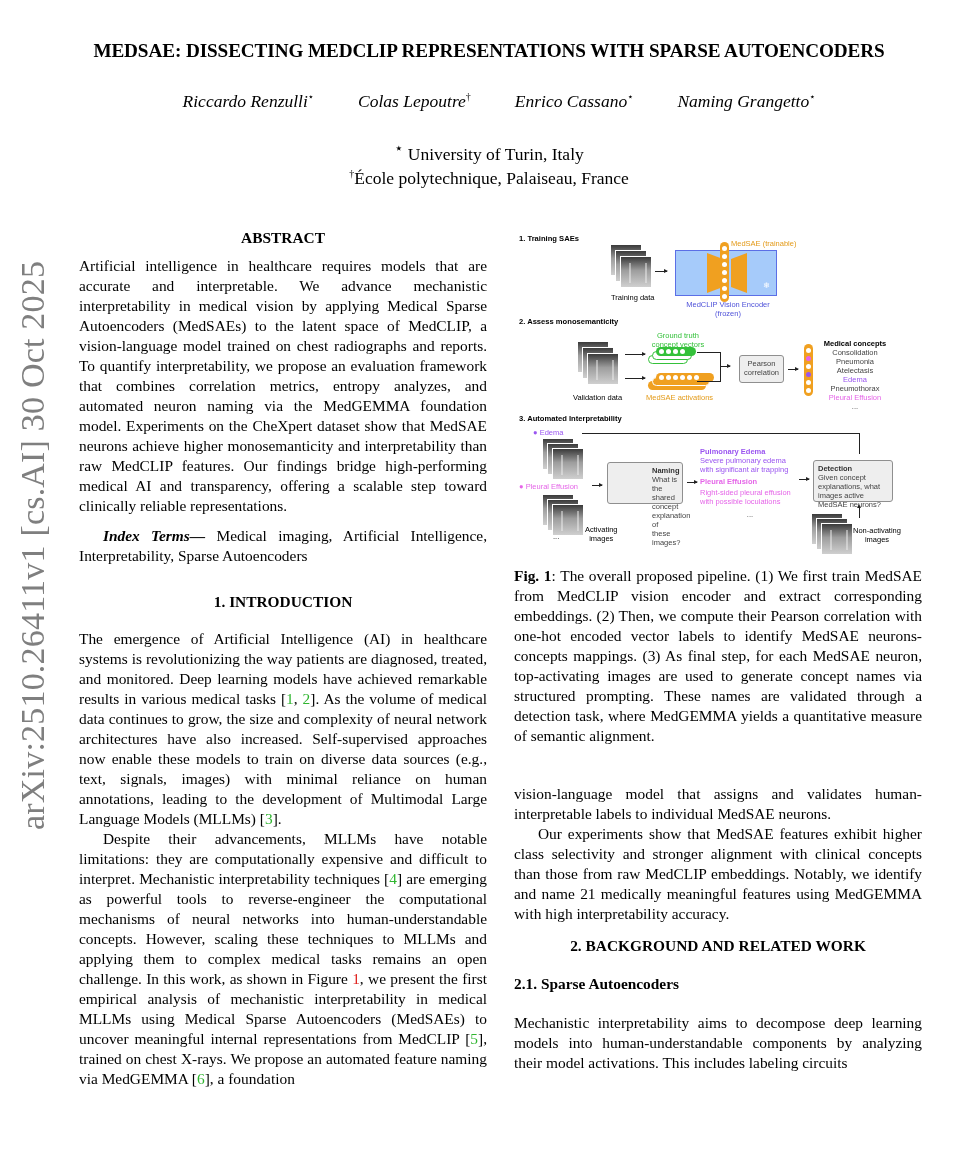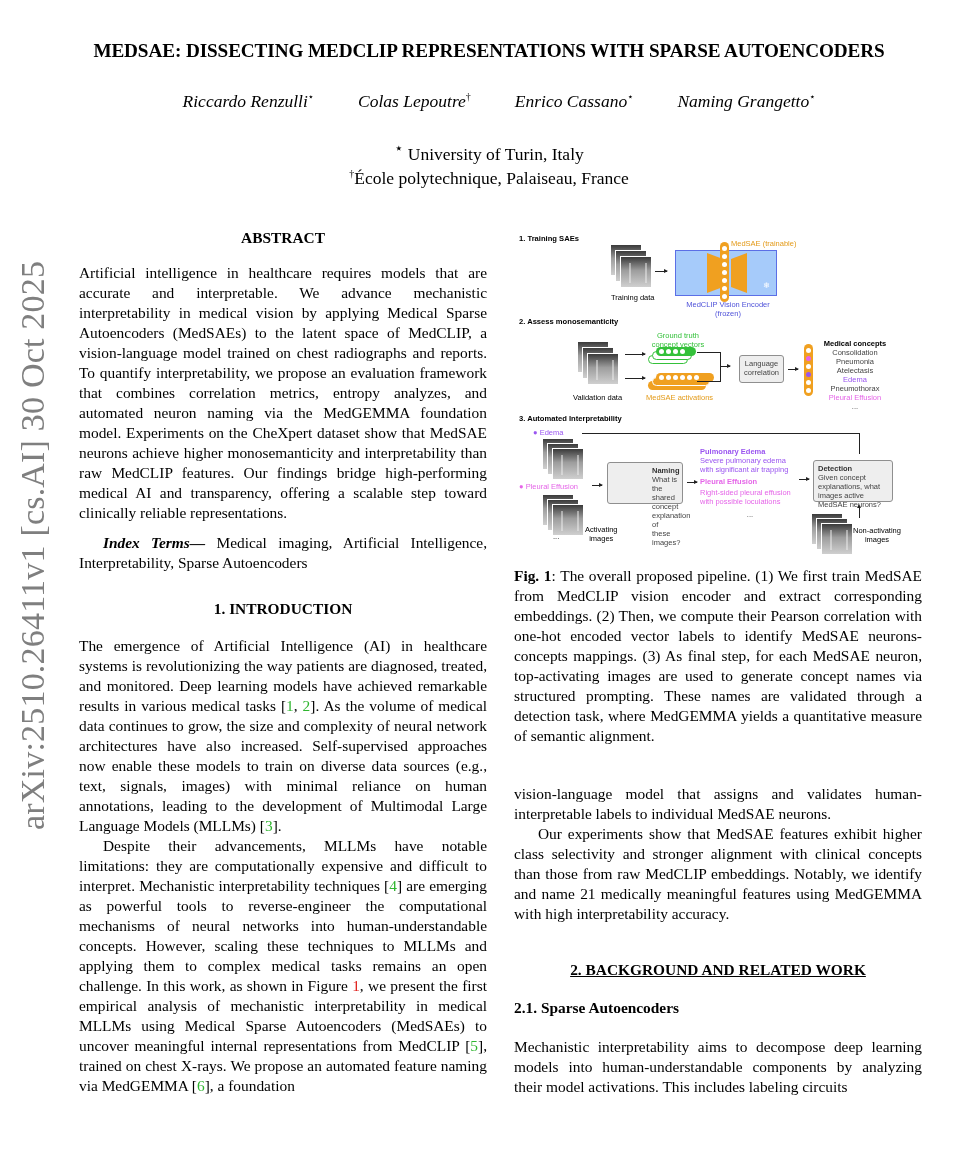--- a/index.html
+++ b/index.html
@@ -49,21 +49,21 @@
   <span><span>Riccardo Renzulli</span><sup>⋆</sup></span>
   <span><span>Colas Lepoutre</span><sup>†</sup></span>
   <span><span>Enrico Cassano</span><sup>⋆</sup></span>
   <span><span>Naming Grangetto</span><sup>⋆</sup></span>
 </div>
 
 <div class="affil" style="top:136px"><sup>⋆</sup><span> University of Turin, Italy</span></div>
 <div class="affil" style="top:161px"><sup style="font-size:10px">†</sup><span>École polytechnique, Palaiseau, France</span></div>
 
 <div class="col" style="left:79px;top:228px;">
-  <p class="sec" style="margin-bottom:15px;">ABSTRACT</p>
+  <p class="sec" style="margin-bottom:8px;">ABSTRACT</p>
   <p>Artificial intelligence in healthcare requires models that are accurate and interpretable.  We advance mechanistic interpretability in medical vision by applying Medical Sparse Autoencoders (MedSAEs) to the latent space of MedCLIP, a vision-language model trained on chest radiographs and reports. To quantify interpretability, we propose an evaluation framework that combines correlation metrics, entropy analyzes, and automated neuron naming via the MedGEMMA foundation model.  Experiments on the CheXpert dataset show that MedSAE neurons achieve higher monosemanticity and interpretability than raw MedCLIP features. Our findings bridge high-performing medical AI and transparency, offering a scalable step toward clinically reliable representations.</p>
   <p class="indent" style="margin-top:10px;"><b><i>Index Terms—</i></b><span> Medical imaging, Artificial Intelligence, Interpretability, Sparse Autoencoders</span></p>
   <p class="sec" style="margin-top:26px;margin-bottom:17px;">1.  INTRODUCTION</p>
   <p><span>The emergence of Artificial Intelligence (AI) in healthcare systems is revolutionizing the way patients are diagnosed, treated, and monitored. Deep learning models have achieved remarkable results in various medical tasks [</span><a class="cite">1</a><span>, </span><a class="cite">2</a><span>]. As the volume of medical data continues to grow, the size and complexity of neural network architectures have also increased. Self-supervised approaches now enable these models to train on diverse data sources (e.g., text, signals, images) with minimal reliance on human annotations, leading to the development of Multimodal Large Language Models (MLLMs) [</span><a class="cite">3</a><span>].</span></p>
   <p class="indent"><span>Despite their advancements, MLLMs have notable limitations: they are computationally expensive and difficult to interpret. Mechanistic interpretability techniques [</span><a class="cite">4</a><span>] are emerging as powerful tools to reverse-engineer the computational mechanisms of neural networks into human-understandable concepts. However, scaling these techniques to MLLMs and applying them to complex medical tasks remains an open challenge.  In this work, as shown in Figure </span><a class="figref">1</a><span>, we present the first empirical analysis of mechanistic interpretability in medical MLLMs using Medical Sparse Autoencoders (MedSAEs) to uncover meaningful internal representations from MedCLIP [</span><a class="cite">5</a><span>], trained on chest X-rays.  We propose an automated feature naming via MedGEMMA [</span><a class="cite">6</a><span>], a foundation</span></p>
 </div>
 
 <div class="fig">
 
   <div class="abs stage" style="left:4px;top:4px;">1. Training SAEs</div>
@@ -118,21 +118,21 @@
       <span class="dot"></span>
       <span class="dot"></span>
       <span class="dot"></span>
       <span class="dot"></span>
       <span class="dot"></span>
     </div>
   <div class="abs orange" style="left:131px;top:163px;">MedSAE activations</div>
   <div class="abs" style="left:182px;top:122px;width:23px;height:28px;border-top:1px solid #222;border-right:1px solid #222;border-bottom:1px solid #222;"></div>
   <div class="arrow" style="left:205px;top:136px;width:10px;"></div>
   <div class="box" style="left:224px;top:125px;width:45px;height:28px;text-align:center;">
-      <div>Language</div>
+      <div>Pearson</div>
       <div>correlation</div>
     </div>
   <div class="arrow" style="left:273px;top:139px;width:10px;"></div>
   <div class="neuron-bar" style="left:289px;top:114px;height:52px;">
     <span class="dot"></span>
       <span class="dot" style="background:#e565e8"></span>
       <span class="dot"></span>
       <span class="dot" style="background:#9a55f0"></span>
       <span class="dot"></span>
       <span class="dot"></span>
@@ -192,16 +192,16 @@
     </div>
 </div>
 
 <div class="col" style="left:514px;top:566px;">
   <p><b>Fig. 1</b><span>: The overall proposed pipeline. (1) We first train MedSAE from MedCLIP vision encoder and extract corresponding embeddings. (2) Then, we compute their Pearson correlation with one-hot encoded vector labels to identify MedSAE neurons-concepts mappings. (3) As final step, for each MedSAE neuron, top-activating images are used to generate concept names via structured prompting.  These names are validated through a detection task, where MedGEMMA yields a quantitative measure of semantic alignment.</span></p>
 </div>
 
 <div class="col" style="left:514px;top:784px;">
   <p>vision-language model that assigns and validates human-interpretable labels to individual MedSAE neurons.</p>
   <p class="indent">Our experiments show that MedSAE features exhibit higher class selectivity and stronger alignment with clinical concepts than those from raw MedCLIP embeddings.  Notably, we identify and name 21 medically meaningful features using MedGEMMA with high interpretability accuracy.</p>
-  <p class="sec" style="margin-top:36px;margin-bottom:18px;text-decoration:underline;">2.  BACKGROUND AND RELATED WORK</p>
+  <p class="sec" style="margin-top:12px;margin-bottom:18px;">2.  BACKGROUND AND RELATED WORK</p>
   <p class="subsec" style="margin-bottom:19px;">2.1.  Sparse Autoencoders</p>
   <p>Mechanistic interpretability aims to decompose deep learning models into human-understandable components by analyzing their model activations. This includes labeling circuits</p>
 </div>
 
 </body></html>

